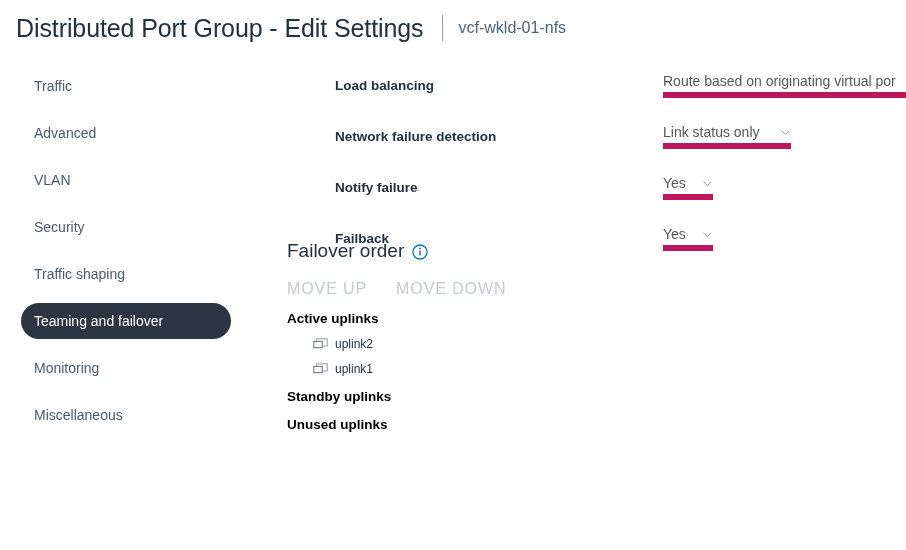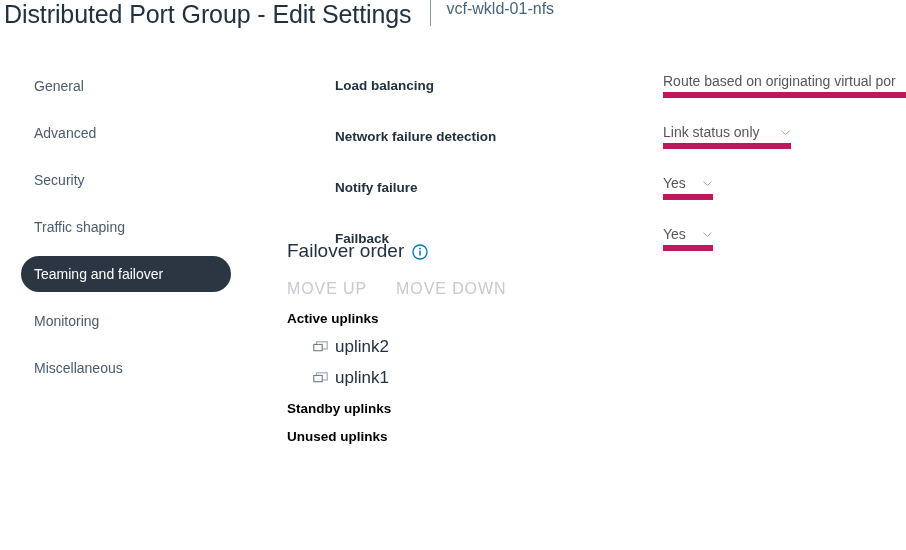--- a/index.html
+++ b/index.html
@@ -17,22 +17,22 @@
   }
 
   
   .header {
     position: absolute;
     top: 0;
     left: 0;
     width: 906px;
     height: 56px;
     display: flex;
-    align-items: flex-start;
-    padding-left: 4px;
+    align-items: center;
+    padding-left: 16px;
     box-sizing: border-box;
   }
   .header-title {
     font-size: 25px;
     font-weight: 400;
     color: #21313f;
     letter-spacing: -0.1px;
     white-space: nowrap;
   }
   .header-divider {
@@ -181,40 +181,43 @@
     cursor: pointer;
   }
   .uplink-icon {
     width: 15px;
     height: 13px;
     margin-right: 7px;
     flex: none;
   }
   .uplink-icon svg { display: block; }
   .uplink-label {
-    font-size: 17px;
+    font-size: 12px;
     color: #21313f;
     white-space: nowrap;
   }
 </style>
 </head>
 <body>
 
 <div class="header">
   <div class="header-title">Distributed Port Group - Edit Settings</div>
   <div class="header-divider"></div>
   <div class="header-subtitle">vcf-wkld-01-nfs</div>
 </div>
 
 <div class="sidebar" id="sidebar">
     <div class="nav-item">
-      <span>General</span>
+      <span>Traffic</span>
     </div>
     <div class="nav-item">
       <span>Advanced</span>
+    </div>
+    <div class="nav-item">
+      <span>VLAN</span>
     </div>
     <div class="nav-item">
       <span>Security</span>
     </div>
     <div class="nav-item">
       <span>Traffic shaping</span>
     </div>
     <div class="nav-item selected">
       <span>Teaming and failover</span>
     </div>

